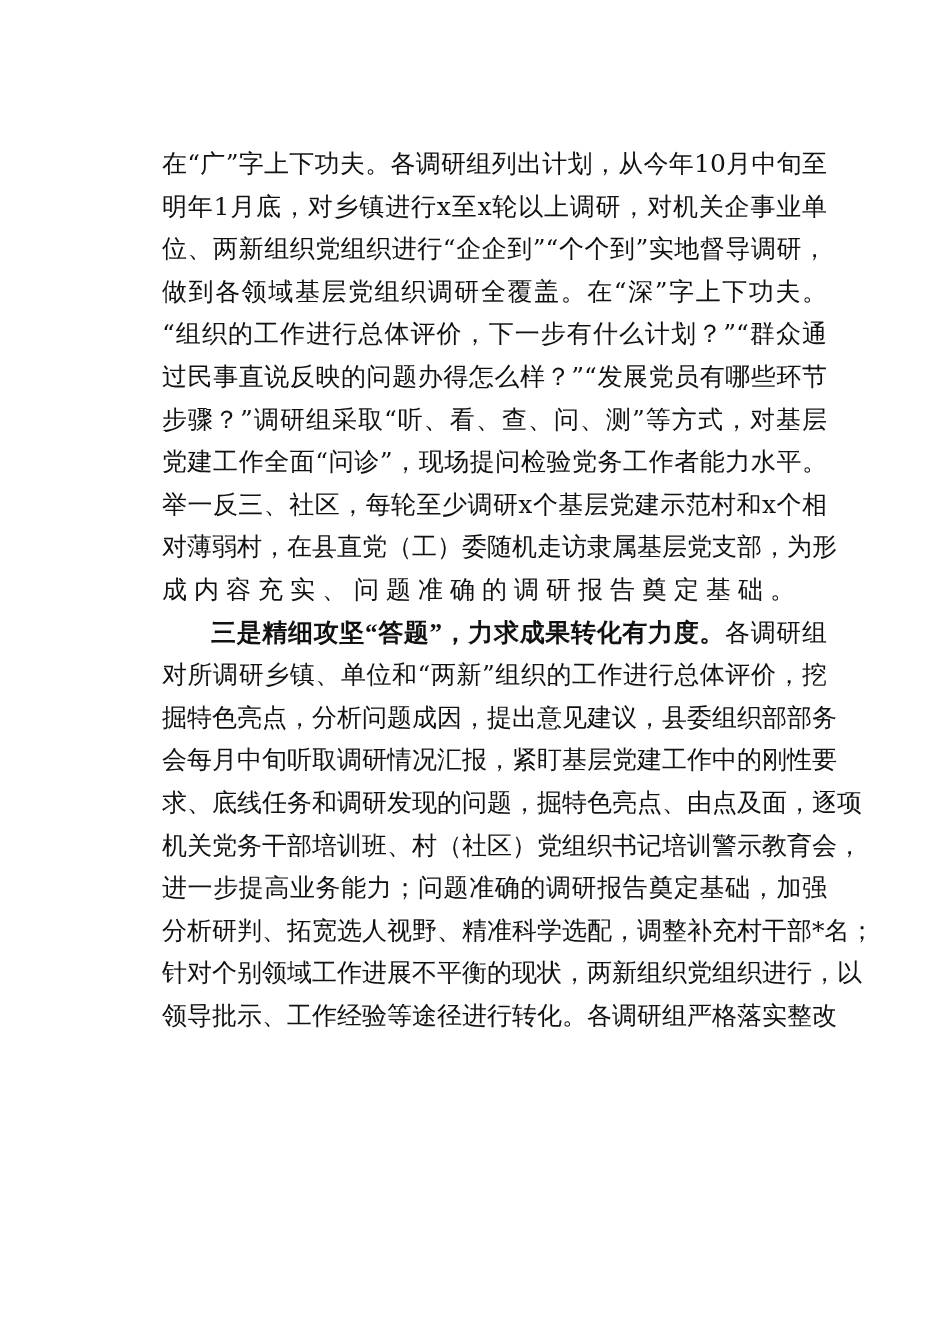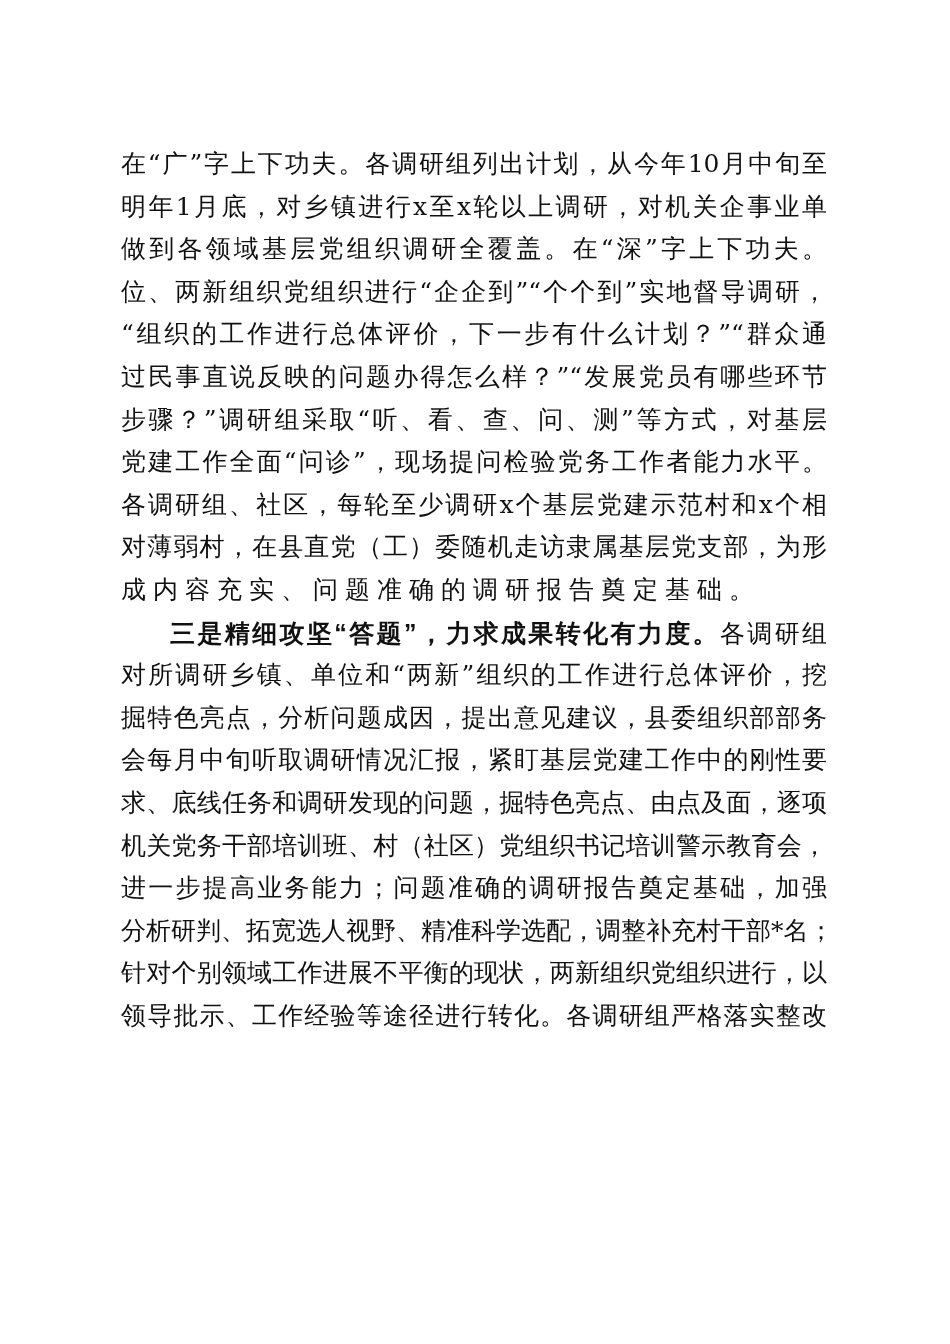--- a/index.html
+++ b/index.html
@@ -31,49 +31,50 @@
       color: #111111;
     }
     .line {
       display: block;
       height: 42.6px;
       line-height: 42.6px;
       white-space: nowrap;
       text-align: justify;
       text-align-last: justify;
       overflow: visible;
+      margin-left: 41px;
     }
     .line.last {
       text-align-last: left;
       letter-spacing: 7px;
     }
     .line.indent {
       padding-left: 49px;
     }
     .bold {
       font-weight: bold;
-      font-family: Liberation Sans, sans-serif;
+      font-family: Liberation Serif, serif;
     }
   </style>
 </head>
 <body>
 
 <div class="page">
   <div class="text-block">
 
     <div>
       <span class="line">在“广”字上下功夫。各调研组列出计划，从今年10月中旬至</span>
       <span class="line">明年1月底，对乡镇进行x至x轮以上调研，对机关企事业单</span>
+      <span class="line">位、两新组织党组织进行“企企到”“个个到”实地督导调研，</span>
       <span class="line">做到各领域基层党组织调研全覆盖。在“深”字上下功夫。</span>
-      <span class="line">位、两新组织党组织进行“企企到”“个个到”实地督导调研，</span>
       <span class="line">“组织的工作进行总体评价，下一步有什么计划？”“群众通</span>
       <span class="line">过民事直说反映的问题办得怎么样？”“发展党员有哪些环节</span>
       <span class="line">步骤？”调研组采取“听、看、查、问、测”等方式，对基层</span>
       <span class="line">党建工作全面“问诊”，现场提问检验党务工作者能力水平。</span>
-      <span class="line">各调研组、社区，每轮至少调研x个基层党建示范村和x个相</span>
+      <span class="line">举一反三、社区，每轮至少调研x个基层党建示范村和x个相</span>
       <span class="line">对薄弱村，在县直党（工）委随机走访隶属基层党支部，为形</span>
       <span class="line last">成内容充实、问题准确的调研报告奠定基础。</span>
     </div>
 
     <div>
       <span class="line indent"><span class="bold">三是精细攻坚“答题”，力求成果转化有力度。</span><span>各调研组</span></span>
       <span class="line">对所调研乡镇、单位和“两新”组织的工作进行总体评价，挖</span>
       <span class="line">掘特色亮点，分析问题成因，提出意见建议，县委组织部部务</span>
       <span class="line">会每月中旬听取调研情况汇报，紧盯基层党建工作中的刚性要</span>
       <span class="line">求、底线任务和调研发现的问题，掘特色亮点、由点及面，逐项</span>

